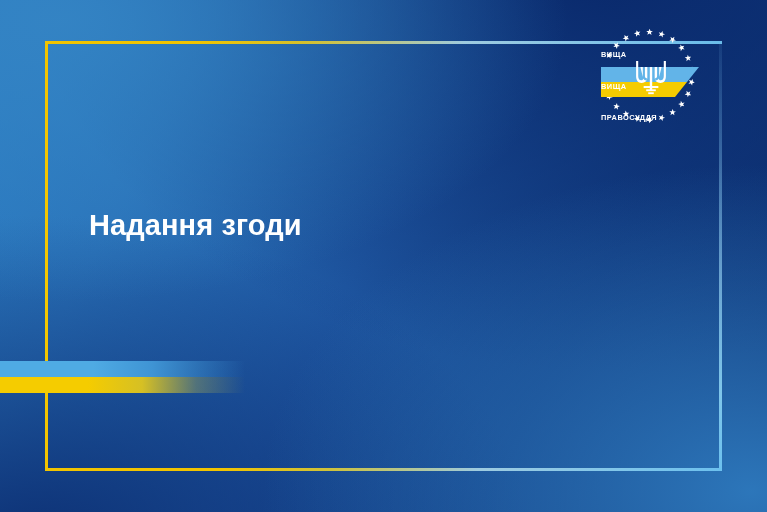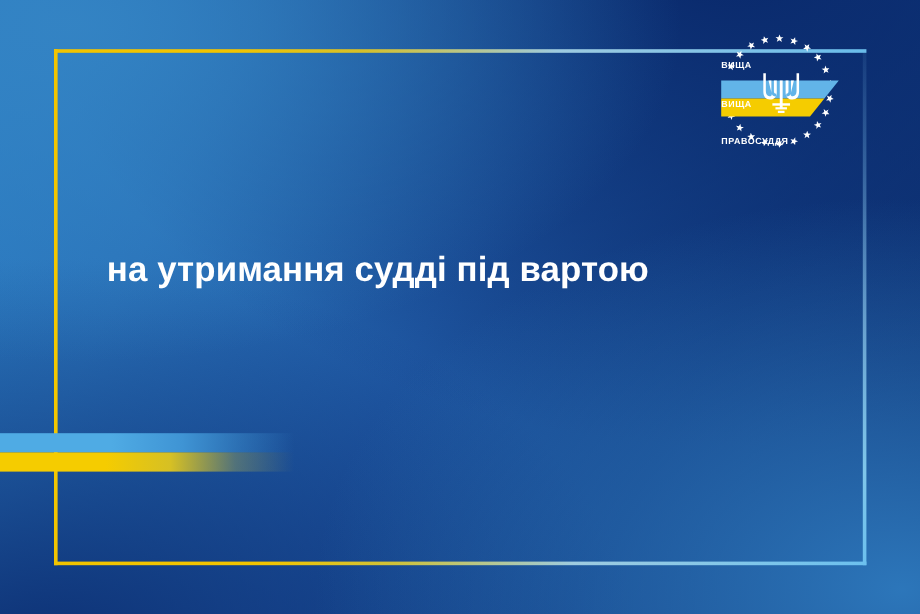--- a/index.html
+++ b/index.html
@@ -136,21 +136,21 @@
   <div class="frame-left"></div>
   <div class="frame-bottom"></div>
   <div class="frame-right"></div>
 
   <div class="band">
     <div class="band-blue"></div>
     <div class="band-yellow"></div>
   </div>
 
   <div class="title">
-    <span class="title-line">на утримання судді під вартою</span>
+    <span class="title-line">Надання згоди</span>
   </div>
 
   <div class="logo">
     <svg width="130" height="118" viewBox="0 0 130 118">
 
       <g fill="#ffffff">
         <g transform="translate(60,58)">
           <g transform="rotate(-62) translate(0,-44)">
               <polygon points="0,-3.2 0.95,-1.0 3.3,-1.0 1.4,0.5 2.1,2.9 0,1.5 -2.1,2.9 -1.4,0.5 -3.3,-1.0 -0.95,-1.0"></polygon>
             </g>

